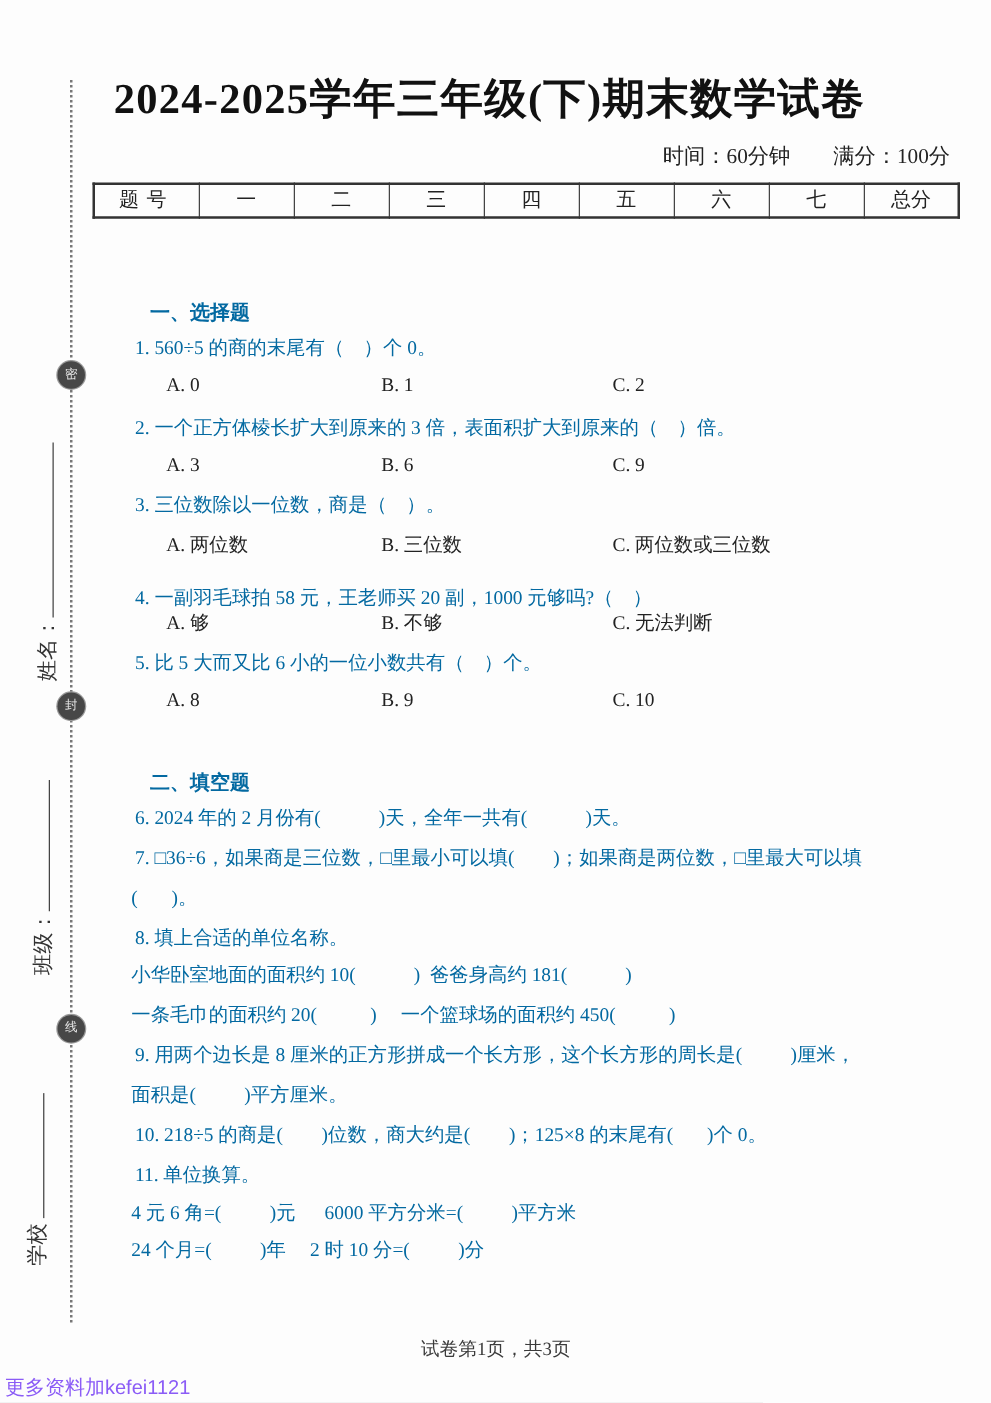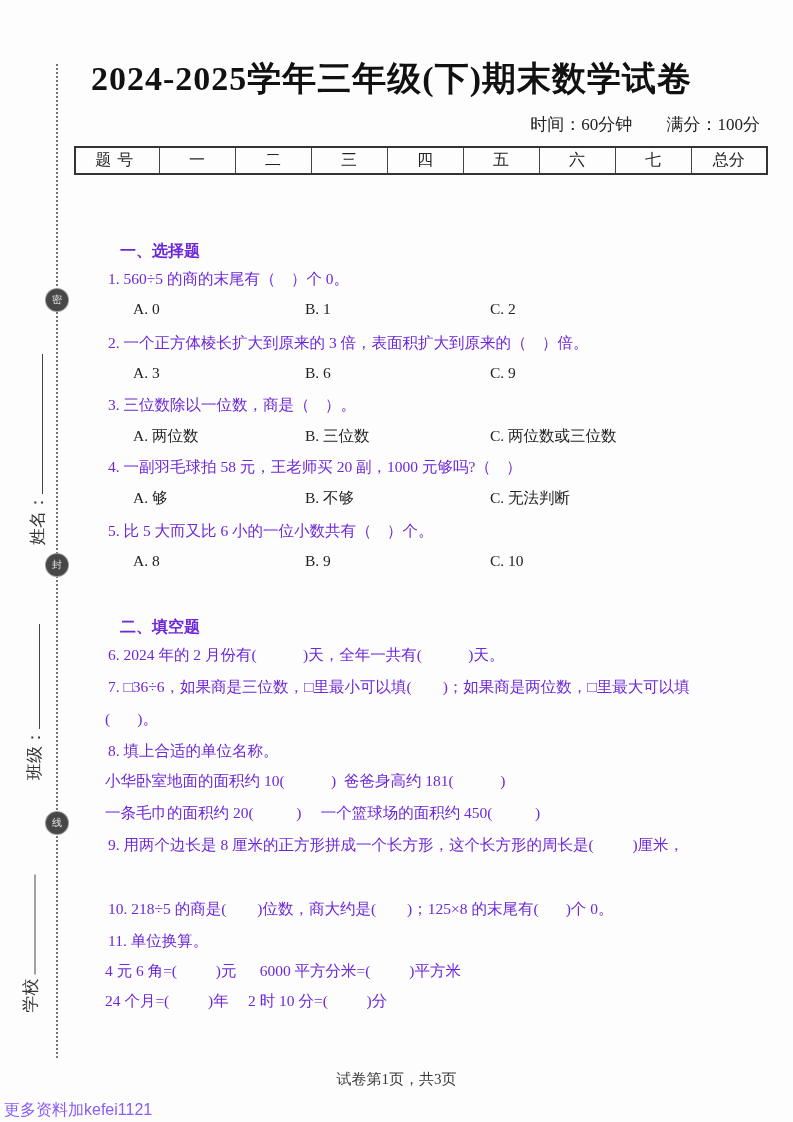--- a/index.html
+++ b/index.html
@@ -22,21 +22,21 @@
   .meta span{margin-left:30px;}
   .meta span:first-child{margin-left:0;}
   
   table.score{position:absolute;left:74px;top:146px;border-collapse:collapse;
               table-layout:fixed;border:2px solid #333;}
   table.score td{border:1px solid #444;height:25px;text-align:center;
                  font-size:16px;color:#222;padding:0;}
   td.lbl{letter-spacing:6px;padding-left:6px;}
   
   .t{position:absolute;left:105px;font-size:15.5px;line-height:22px;
-     white-space:pre;color:#6d28d9;}
+     white-space:pre;color:#0369a1;}
   .h{font-weight:bold;font-size:16px;left:120px;}
   .q{left:108px;}
   .opts{position:absolute;left:105px;width:640px;height:22px;}
   .opts span{position:absolute;font-size:15.5px;white-space:pre;}
   .oA{left:28px;} .oB{left:200px;text-align:center;} .oC{left:385px;}
   
   .footer{position:absolute;left:0;right:0;top:1070px;text-align:center;
           font-size:15px;color:#3a3a3a;}
   .watermark{position:absolute;left:4px;top:1100px;font-size:16px;color:#8b5cf6;
              font-family:"Liberation Sans",sans-serif;}
@@ -110,21 +110,21 @@
     <span class="oC">C. 9</span>
   </div>
 
   <div class="t q" style="top:394px;">3. 三位数除以一位数，商是（　）。</div>
   <div class="opts" style="top:426px;">
     <span class="oA">A. 两位数</span>
     <span class="oB">B. 三位数</span>
     <span class="oC">C. 两位数或三位数</span>
   </div>
 
-  <div class="t q" style="top:456px;">4. 一副羽毛球拍 58 元，王老师买 20 副，1000 元够吗?（　）</div>
+  <div class="t q" style="top:468px;">4. 一副羽毛球拍 58 元，王老师买 20 副，1000 元够吗?（　）</div>
   <div class="opts" style="top:488px;">
     <span class="oA">A. 够</span>
     <span class="oB">B. 不够</span>
     <span class="oC">C. 无法判断</span>
   </div>
 
   <div class="t q" style="top:520px;">5. 比 5 大而又比 6 小的一位小数共有（　）个。</div>
   <div class="opts" style="top:552px;">
     <span class="oA">A. 8</span>
     <span class="oB">B. 9</span>
@@ -133,20 +133,21 @@
 
   <div class="t h" style="top:616px;">二、填空题</div>
 
   <div class="t q" style="top:644px;">6. 2024 年的 2 月份有(            )天，全年一共有(            )天。</div>
   <div class="t q" style="top:676px;">7. □36÷6，如果商是三位数，□里最小可以填(        )；如果商是两位数，□里最大可以填</div>
   <div class="t" style="top:708px;">(       )。</div>
   <div class="t q" style="top:740px;">8. 填上合适的单位名称。</div>
   <div class="t" style="top:770px;">小华卧室地面的面积约 10(            )  爸爸身高约 181(            )</div>
   <div class="t" style="top:802px;">一条毛巾的面积约 20(           )     一个篮球场的面积约 450(           )</div>
   <div class="t q" style="top:834px;">9. 用两个边长是 8 厘米的正方形拼成一个长方形，这个长方形的周长是(          )厘米，</div>
+  <div class="t" style="top:866px;">面积是(          )平方厘米。</div>
   <div class="t q" style="top:898px;">10. 218÷5 的商是(        )位数，商大约是(        )；125×8 的末尾有(       )个 0。</div>
   <div class="t q" style="top:930px;">11. 单位换算。</div>
   <div class="t" style="top:960px;">4 元 6 角=(          )元      6000 平方分米=(          )平方米</div>
   <div class="t" style="top:990px;">24 个月=(          )年     2 时 10 分=(          )分</div>
 
   <div class="footer">试卷第1页，共3页</div>
   <div class="watermark">更多资料加kefei1121</div>
 
 </div>
 

